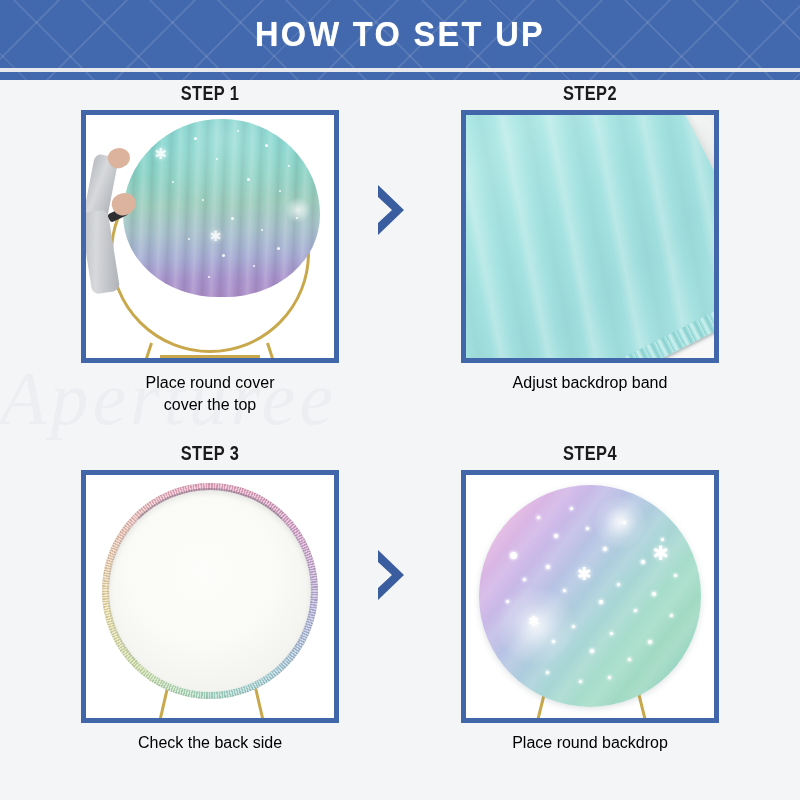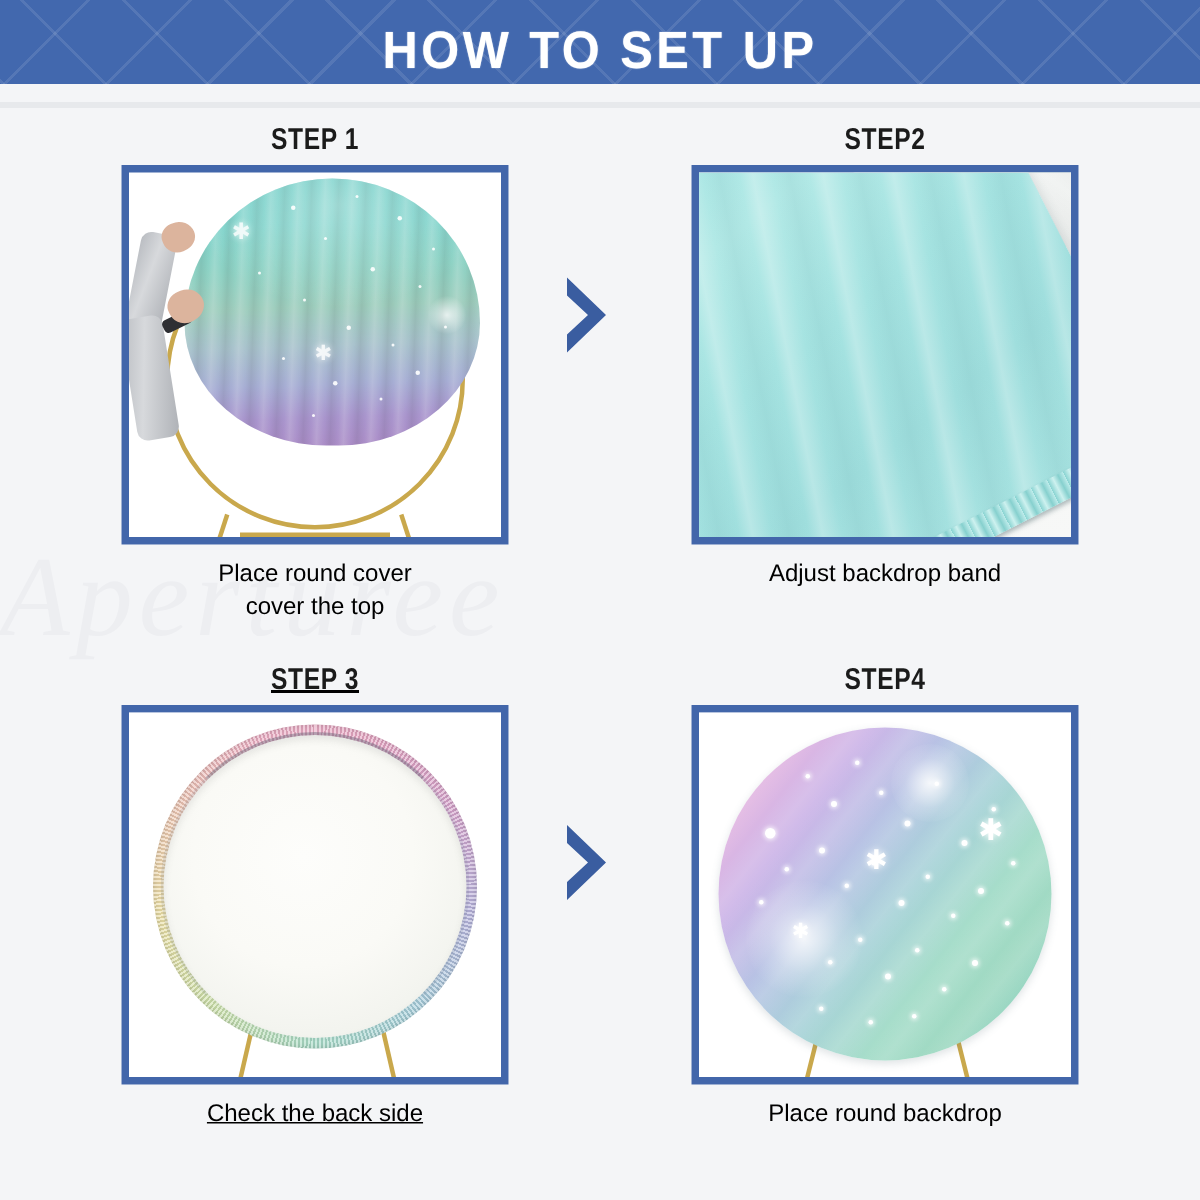--- a/index.html
+++ b/index.html
@@ -14,21 +14,21 @@
     font-family: "Liberation Sans", sans-serif;
     background: #f4f5f7;
     position: relative;
   }
 
   
   #header-banner {
     position: absolute;
     left: 0; top: 0;
     width: 800px;
-    height: 56px;
+    height: 80px;
     background-color: #4268ae;
     overflow: hidden;
   }
   #header-pattern {
     position: absolute;
     left: -20px; top: -20px;
     width: 860px; height: 120px;
     background-image:
       repeating-linear-gradient(45deg,
         rgba(255,255,255,0.00) 0px,
@@ -79,21 +79,21 @@
     user-select: none;
   }
 
   
   .step-cell {
     position: absolute;
     width: 340px;
   }
   #cell-1 { left: 40px;  top: 82px; }
   #cell-2 { left: 420px; top: 82px; }
-  #cell-3 { left: 40px;  top: 442px; text-decoration: underline; }
+  #cell-3 { left: 40px;  top: 442px; }
   #cell-4 { left: 420px; top: 442px; }
 
   .step-heading {
     height: 28px;
     text-align: center;
     font-size: 20px;
     font-weight: bold;
     color: #1b1b1b;
     letter-spacing: 0.5px;
     transform: scaleX(0.82);

